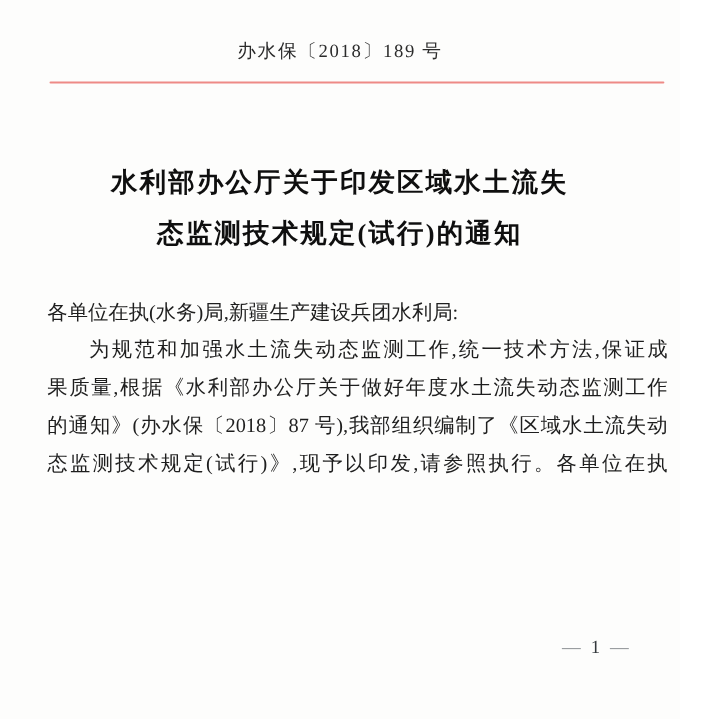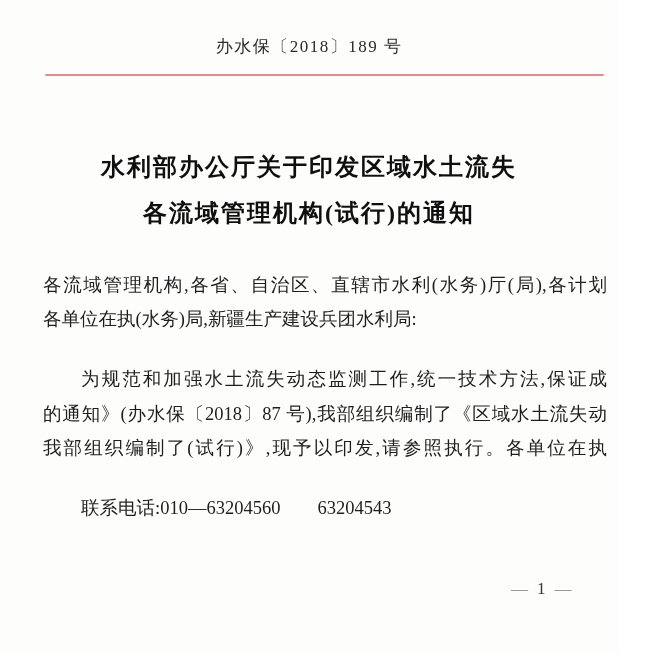--- a/index.html
+++ b/index.html
@@ -63,21 +63,20 @@
     white-space: nowrap;
     overflow: hidden;
   }
   .just {
     white-space: normal;
     text-align: justify;
     text-align-last: justify;
   }
   .ind {
     text-indent: 38px;
-    margin-top: 26px;
   }
   .page-footer {
     position: absolute;
     top: 579px;
     left: 511px;
     font-size: 17px;
     line-height: 20px;
     color: #3a3f44;
     white-space: nowrap;
   }
@@ -93,29 +92,28 @@
 <body>
 
 <div class="page" style="background: rgb(253, 253, 252);">
 
   <div class="doc-number">办水保〔2018〕189 号</div>
 
   <div class="red-line" style="background: rgb(238, 138, 134);"></div>
 
   <div class="title-block">
     <div class="title-line">水利部办公厅关于印发区域水土流失</div>
-    <div class="title-line">各流域管理机构(试行)的通知</div>
+    <div class="title-line">态监测技术规定(试行)的通知</div>
   </div>
 
   <div class="doc-body">
-    <div class="bline just">各流域管理机构,各省、自治区、直辖市水利(水务)厅(局),各计划</div>
     <div class="bline">各单位在执(水务)局,新疆生产建设兵团水利局:</div>
     <div class="bline just ind">为规范和加强水土流失动态监测工作,统一技术方法,保证成</div>
+    <div class="bline just">果质量,根据《水利部办公厅关于做好年度水土流失动态监测工作</div>
     <div class="bline just">的通知》(办水保〔2018〕87 号),我部组织编制了《区域水土流失动</div>
-    <div class="bline just">我部组织编制了(试行)》,现予以印发,请参照执行。各单位在执</div>
-    <div class="bline ind">联系电话:010—63204560　　63204543</div>
+    <div class="bline just">态监测技术规定(试行)》,现予以印发,请参照执行。各单位在执</div>
   </div>
 
   <div class="page-footer">
     <span class="dash">—</span><span class="num">1</span><span class="dash">—</span>
   </div>
 
 </div>
 
 </body></html>

